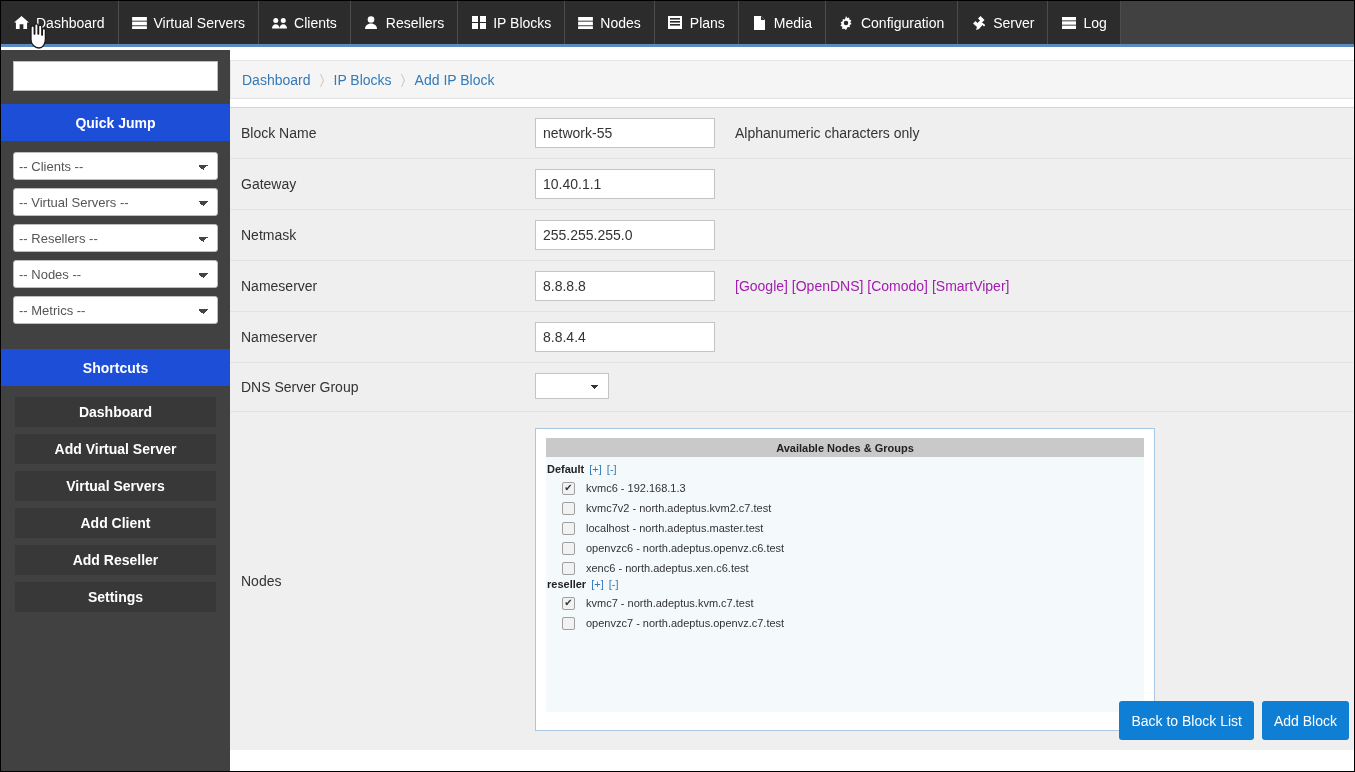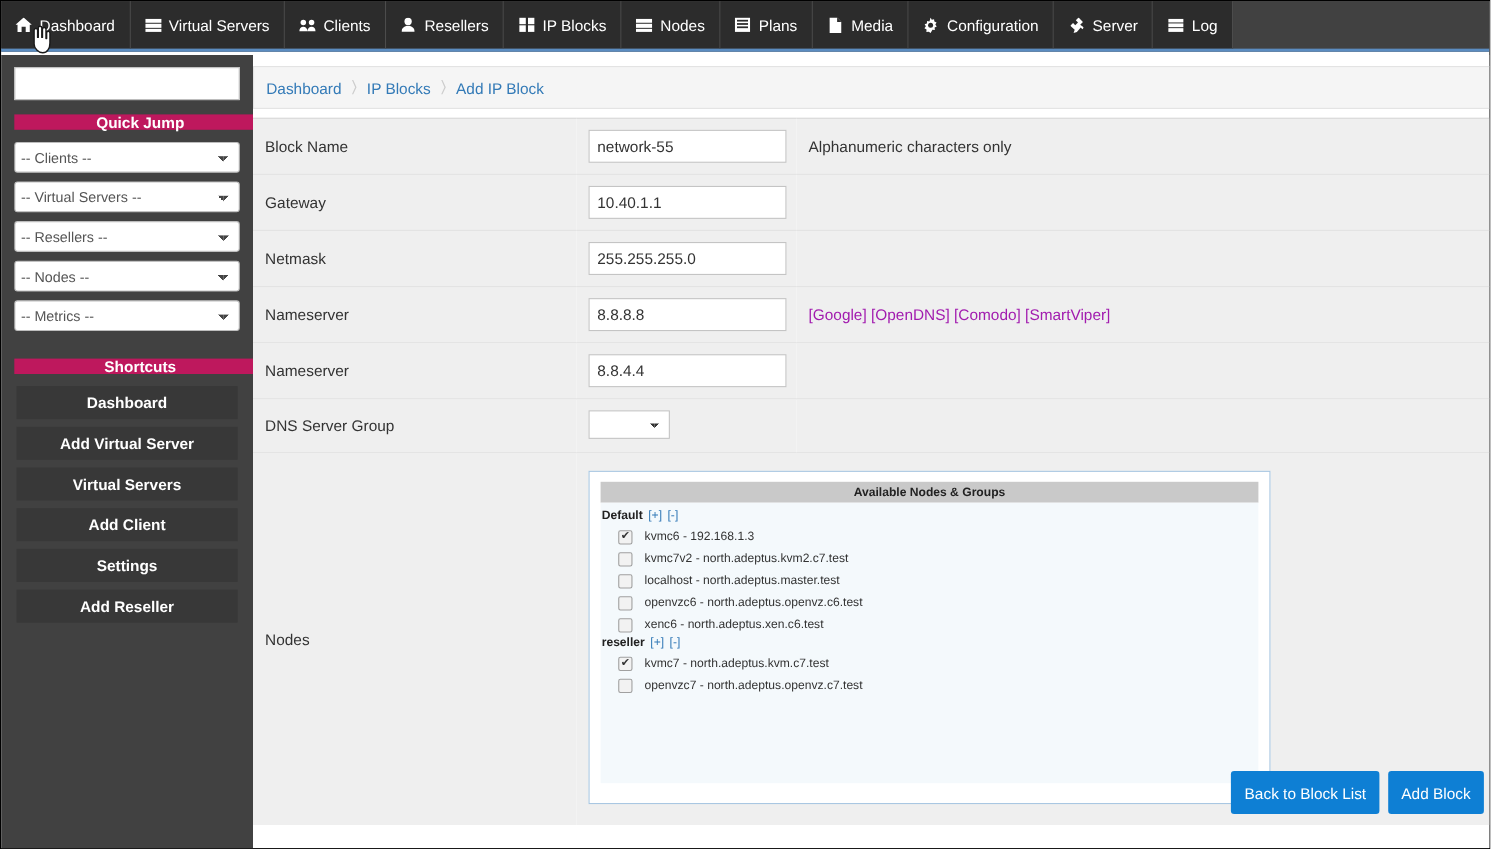--- a/index.html
+++ b/index.html
@@ -69,26 +69,26 @@
     margin: 11px auto 0 auto;
     background: #ffffff;
     border: 1px solid #bdbdbd;
     font-size: 13px;
     padding: 0 6px;
     font-family: "Liberation Sans", sans-serif;
     outline: none;
   }
   .panel-head {
     margin-top: 13px;
-    width: 229px; height: 14px;
-    background: #be185d;
+    width: 229px; height: 37px;
+    background: #1d4ed8;
     color: #ffffff;
     font-size: 14px;
     font-weight: bold;
-    display: flex; align-items: center; justify-content: center; margin-left: 12px;
+    display: flex; align-items: center; justify-content: center;
   }
   #quickjump-list { padding: 11px 0 4px 0; }
   .qj-select {
     display: block;
     width: 205px; height: 28px;
     margin: 0 auto 8px auto;
     background: #ffffff;
     border: 1px solid #bdbdbd;
     border-radius: 3px;
     font-size: 13px;
@@ -429,24 +429,24 @@
       <div class="shortcut-btn">
         <span>Add Virtual Server</span>
       </div>
       <div class="shortcut-btn">
         <span>Virtual Servers</span>
       </div>
       <div class="shortcut-btn">
         <span>Add Client</span>
       </div>
       <div class="shortcut-btn">
-        <span>Settings</span>
+        <span>Add Reseller</span>
       </div>
       <div class="shortcut-btn">
-        <span>Add Reseller</span>
+        <span>Settings</span>
       </div>
     </div>
   </div>
 
   <div id="main">
 
     <div id="breadcrumb">
       <span class="crumb">Dashboard</span>
       <span class="crumb-sep">〉</span>
       <span class="crumb">IP Blocks</span>

